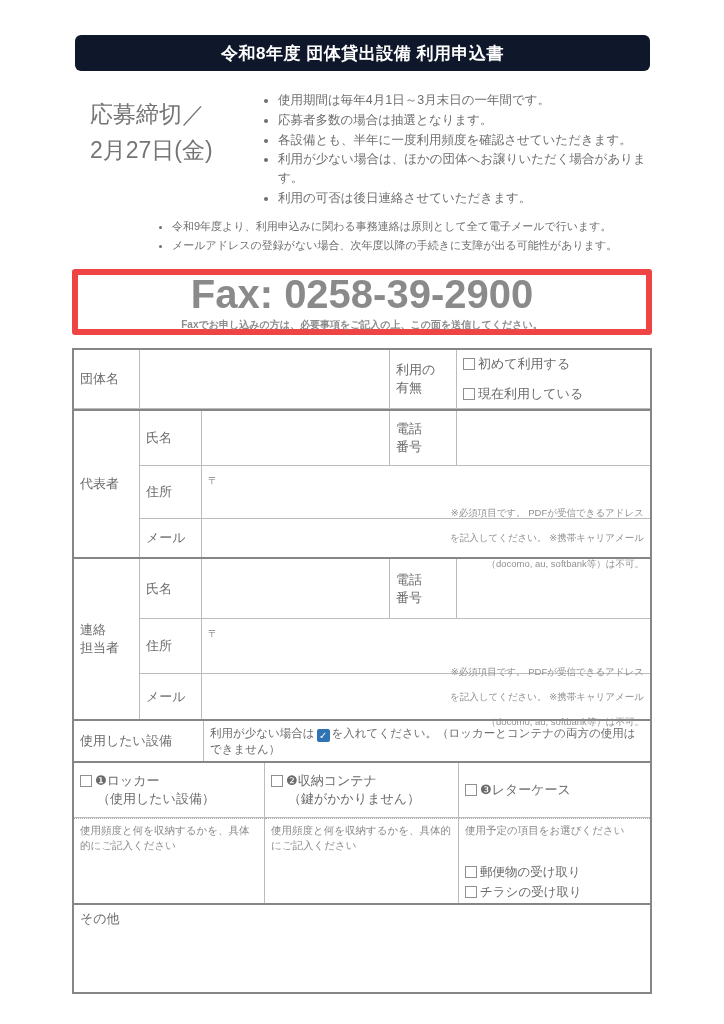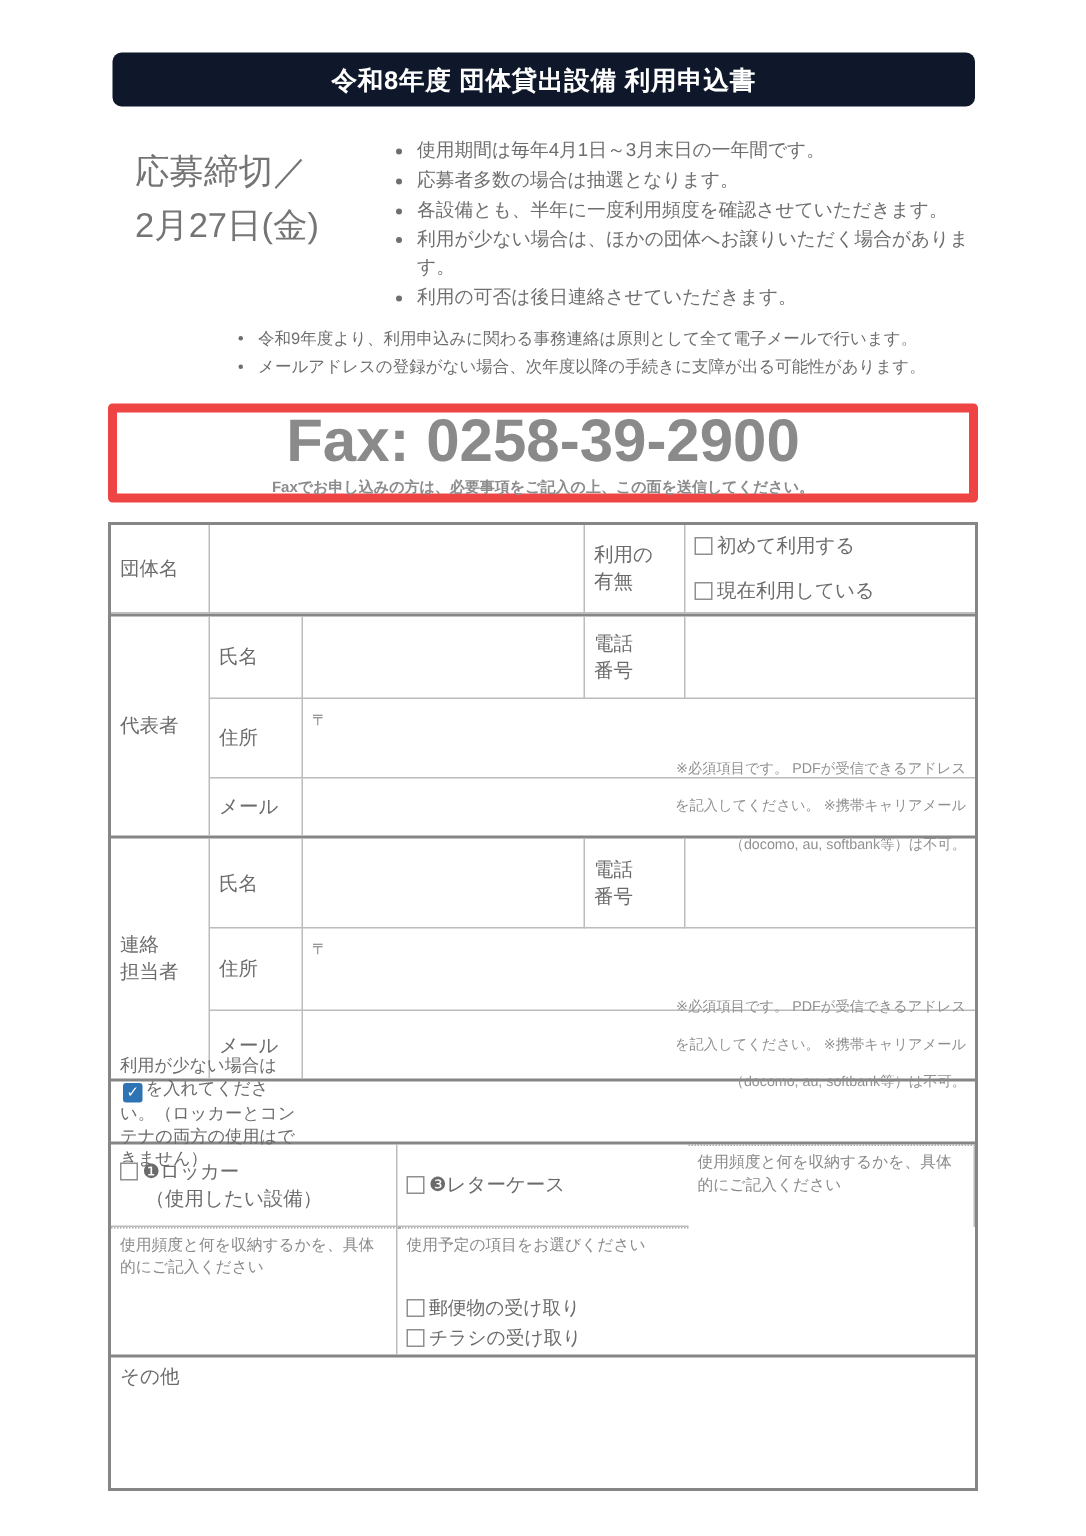--- a/index.html
+++ b/index.html
@@ -182,35 +182,44 @@
       <span class="lab">メール</span>
     </div>
     <div class="c no-r no-b span3 vcent email-note">
       <div>※必須項目です。 PDFが受信できるアドレス</div>
       <div>を記入してください。 ※携帯キャリアメール</div>
       <div>（docomo, au, softbank等）は不可。</div>
     </div>
   </div>
 
   <div class="sec sec4">
+    <div class="c no-b vcent">
+      <span class="lab">使用したい設備</span>
+    </div>
     <div class="c no-r no-b vcent">
       <div class="equip-instruction">
         <span>利用が少ない場合は</span><span class="cb-checked">
             <span>✓</span>
           </span><span>を入れてください。（ロッカーとコンテナの両方の使用はできません）</span>
       </div>
     </div>
   </div>
 
   <div class="sec sec5">
     <div class="c opt-head">
       <div class="lab">
         <span class="cb"></span><span>❶ロッカー</span>
       </div>
       <div class="lab opt-sub">（使用したい設備）</div>
+    </div>
+    <div class="c opt-head">
+      <div class="lab">
+        <span class="cb"></span><span>❷収納コンテナ</span>
+      </div>
+      <div class="lab opt-sub">（鍵がかかりません）</div>
     </div>
     <div class="c no-r vcent">
       <div class="lab">
         <span class="cb"></span><span>❸レターケース</span>
       </div>
     </div>
 
     <div class="c no-b opt-detail">
       <div>使用頻度と何を収納するかを、具体的にご記入ください</div>
     </div>

